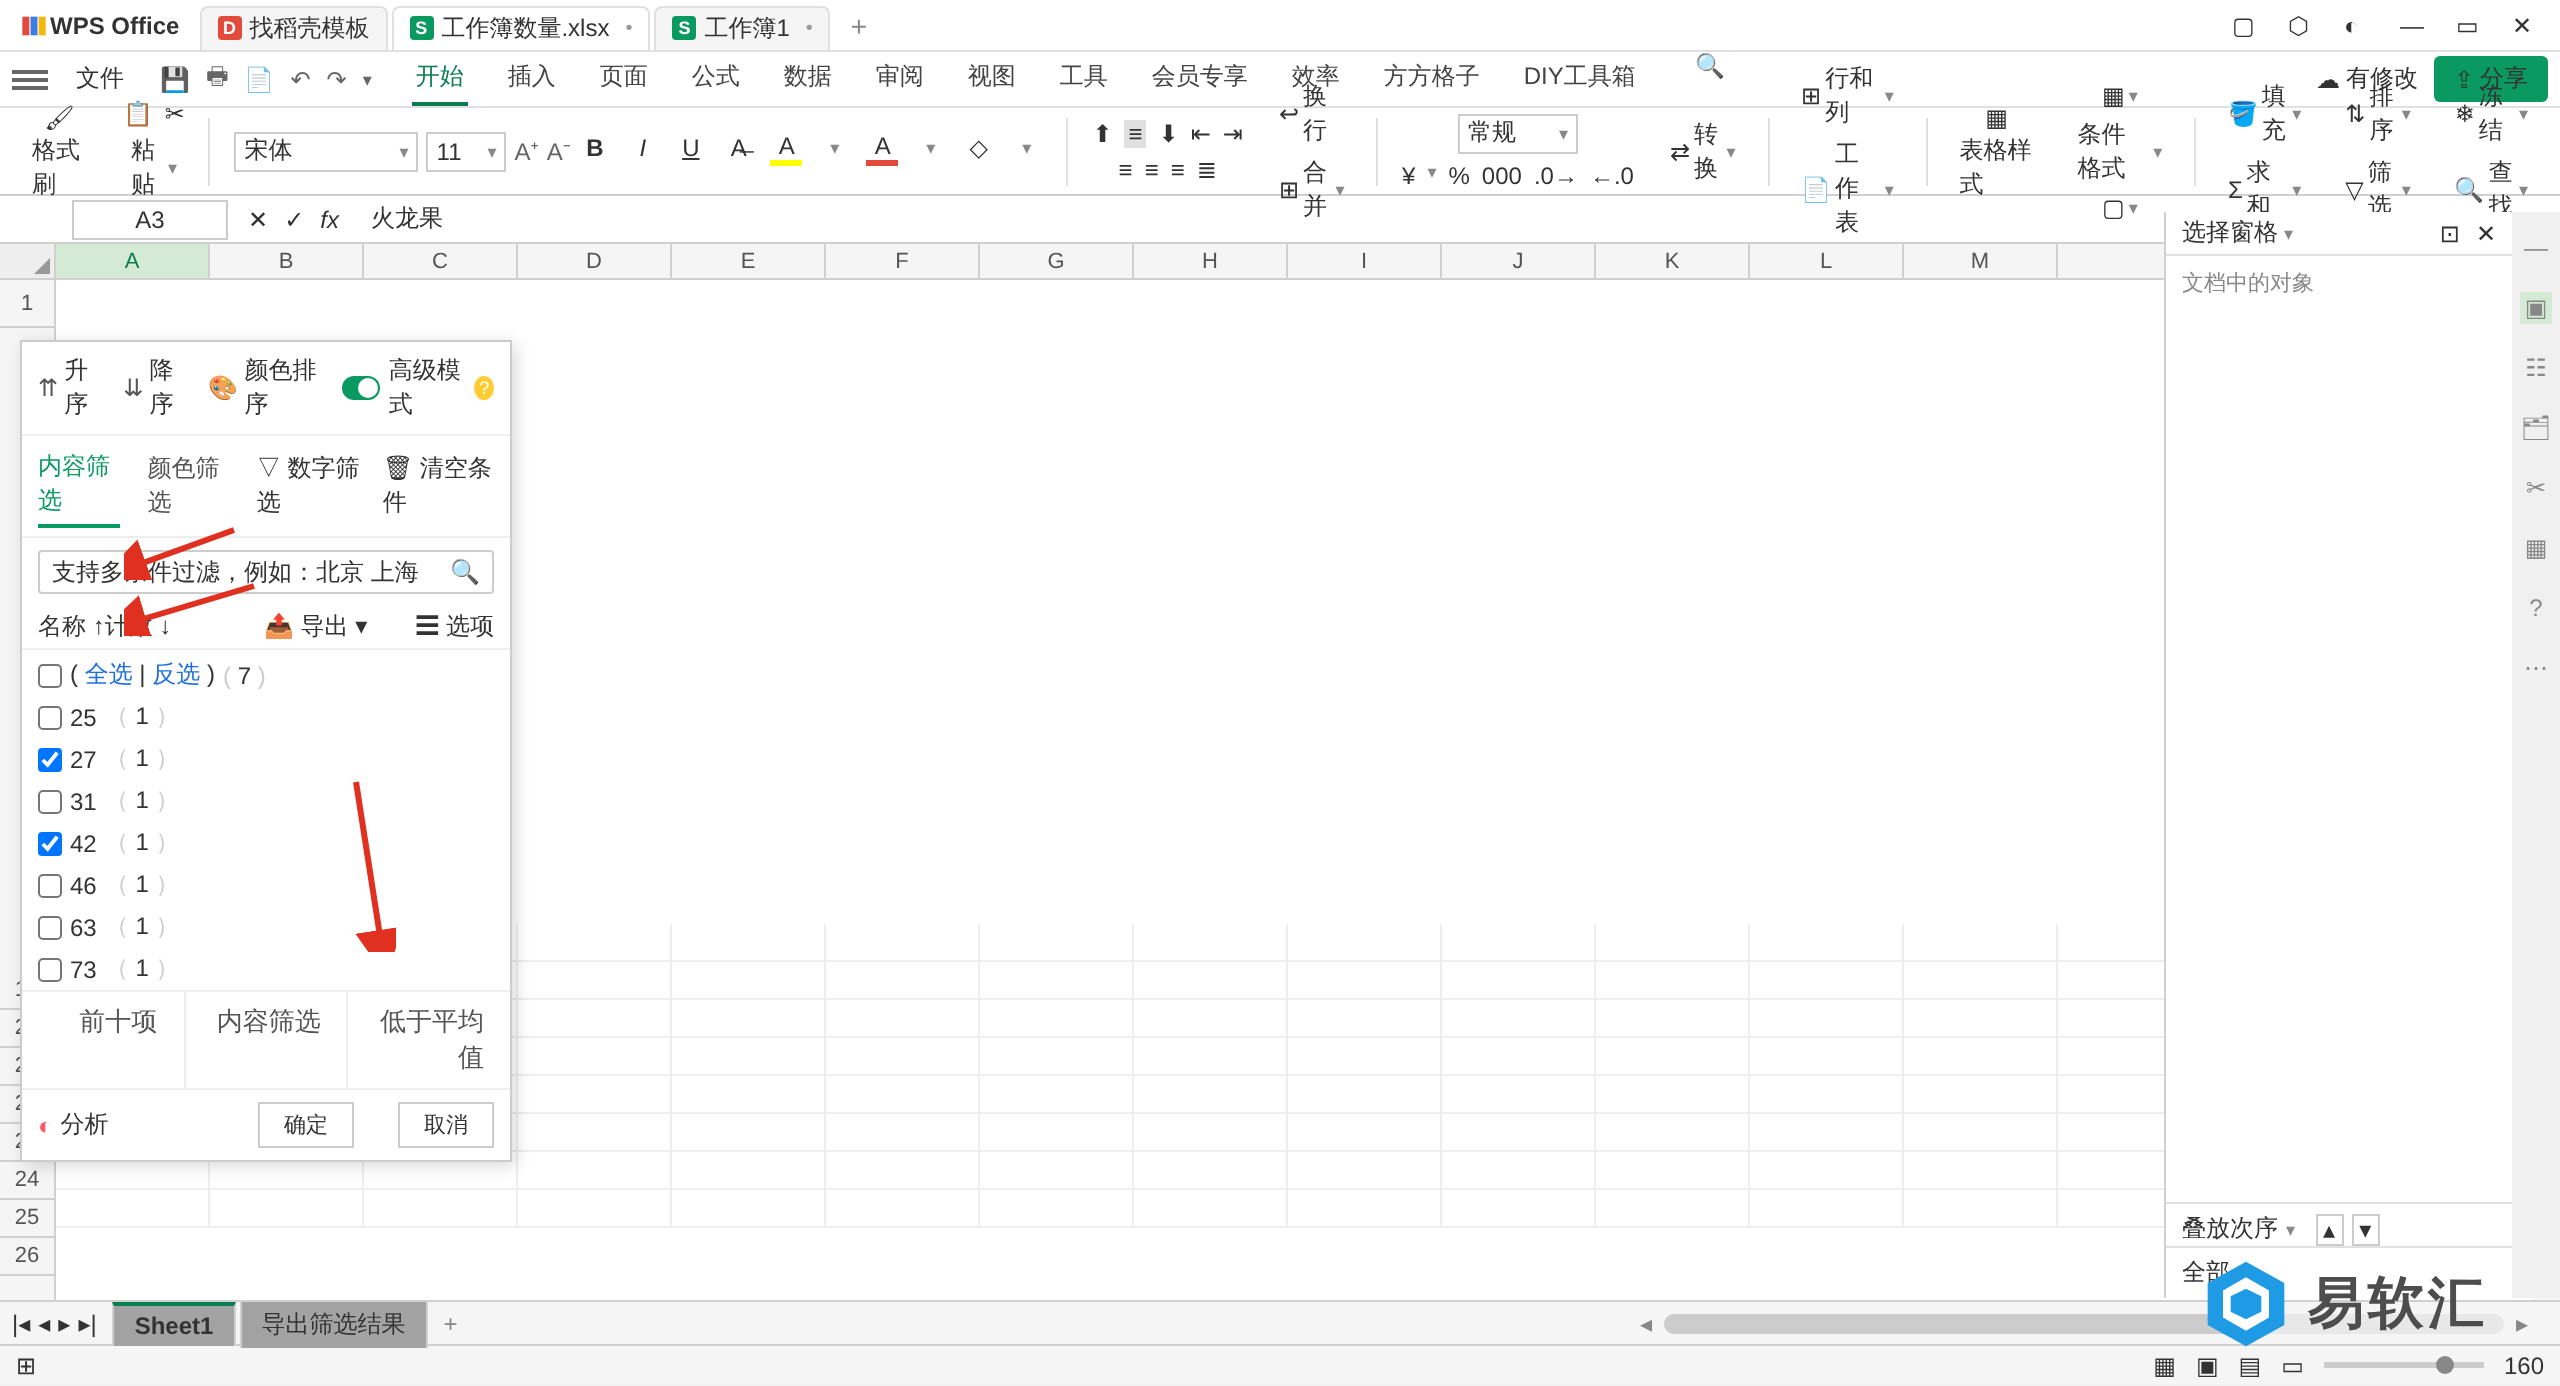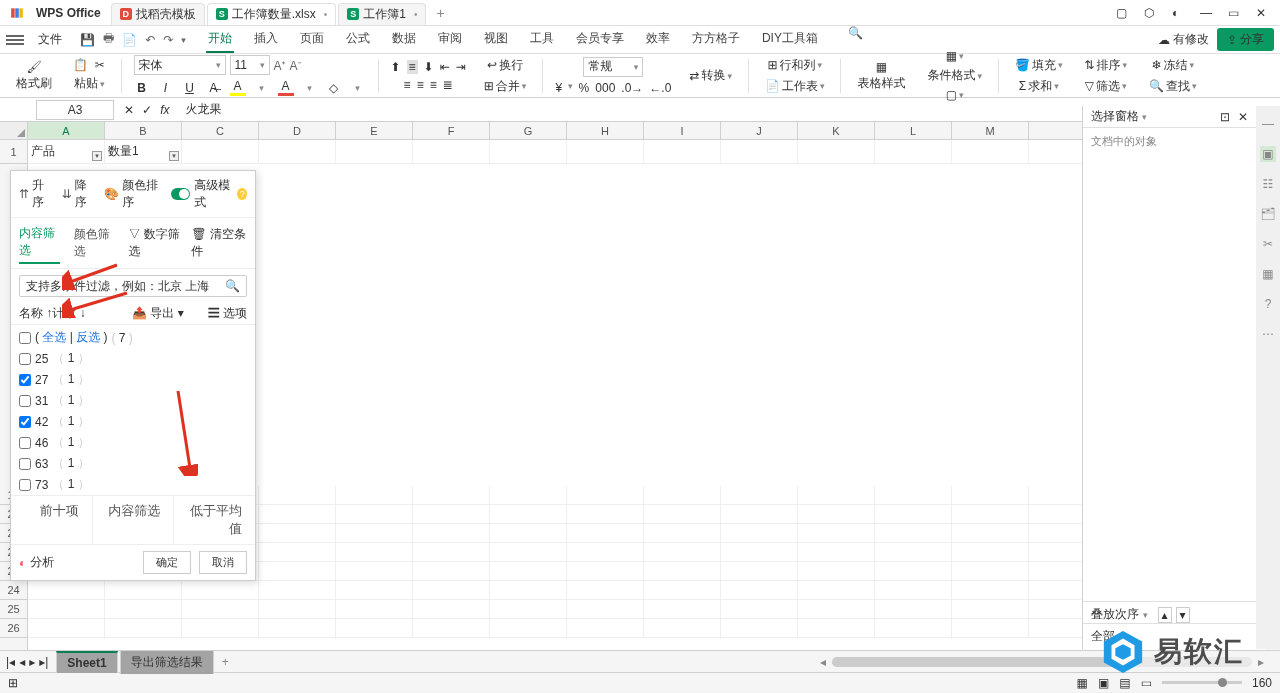--- a/index.html
+++ b/index.html
@@ -1,18 +1,18 @@
 <!DOCTYPE html>
 <html><head>
 <meta charset="utf-8">
 <style>
 *{box-sizing:border-box;margin:0;padding:0;font-family:"Microsoft YaHei",SimSun,sans-serif;font-size:12px;color:#333;user-select:none}
 body{background:#f2f2f2;width:1280px;height:693px;overflow:hidden;position:relative}
 .titlebar{height:26px;background:#fff;display:flex;align-items:center;border-bottom:1px solid #e0e0e0}
-.wps-logo{display:flex;align-items:center;gap:12px;padding:0 10px;font-size:11px;font-weight:bold}
+.wps-logo{display:flex;align-items:center;gap:1px;padding:0 10px;font-size:11px;font-weight:bold}
 .wps-logo svg{width:14px;height:14px}
 .tab{display:flex;align-items:center;gap:4px;padding:0 8px;height:22px;margin-top:2px;border-radius:4px 4px 0 0;font-size:11px;color:#555;background:#f5f5f5;border:1px solid #e0e0e0;border-bottom:none;margin-right:2px}
 .tab.active{background:#fff}
 .tab-icon{width:12px;height:12px;border-radius:2px;display:inline-flex;align-items:center;justify-content:center;font-size:9px;color:#fff;font-weight:bold}
 .tab-dirty{color:#999;font-size:10px;margin-left:4px}
 .tab-add{padding:0 8px;color:#888;font-size:14px}
 .titlebar-right{margin-left:auto;display:flex;align-items:center;gap:14px;padding-right:10px;color:#888}
 .titlebar-right span,.titlebar-right svg{width:14px;height:14px;cursor:pointer}
 .menubar{height:28px;background:#fff;display:flex;align-items:center;padding:0 6px;border-bottom:1px solid #e0e0e0}
 .hamburger{width:18px;display:flex;flex-direction:column;gap:2px;margin-right:6px}
@@ -78,21 +78,21 @@
 .fp-list{padding:2px 8px;height:170px;font-size:11px}
 .fp-item{display:flex;align-items:center;gap:4px;padding:2px 0}
 .fp-item input{width:12px;height:12px}
 .fp-count{color:#ccc}
 .fp-all{color:#1e6fdc;cursor:pointer}
 .fp-stats{display:flex;border-top:1px solid #eee}
 .fp-stat{flex:1;text-align:right;padding:6px 13px;font-size:13px;border-right:1px solid #eee;color:#555}
 .fp-stat:last-child{border-right:none}
 .fp-footer{display:flex;align-items:center;padding:6px 8px;border-top:1px solid #eee}
 .fp-analyze{display:flex;align-items:center;gap:4px;font-size:11px;color:#555}
-.fp-buttons{margin-left:auto;display:flex;gap:8px}
+.fp-buttons{margin-left:auto;display:flex;gap:22px}
 .fp-btn{padding:3px 12px;border:1px solid #ccc;background:#fff;font-size:11px;cursor:pointer}
 .sheet-tabs{height:22px;background:#f5f5f5;display:flex;align-items:center;padding:0 6px;border-top:1px solid #d0d0d0;font-size:11px}
 .st-nav{display:flex;gap:4px;color:#888;margin-right:8px}
 .st-tab{padding:3px 10px;background:#a3a3a3;border:1px solid #d0d0d0;border-bottom:none;margin-right:2px;cursor:pointer}
 .st-tab.active{border-top:2px solid #0a7d52;font-weight:bold}
 .st-add{padding:0 6px;color:#888;cursor:pointer}
 .hscroll{flex:1;display:flex;align-items:center;justify-content:flex-end;padding:0 10px}
 .hscroll-track{width:420px;height:10px;background:#e8e8e8;border-radius:5px;position:relative}
 .hscroll-thumb{position:absolute;left:0;width:300px;height:10px;background:#ccc;border-radius:5px}
 .statusbar{height:20px;background:#f5f5f5;display:flex;align-items:center;padding:0 8px;font-size:11px;color:#666;border-top:1px solid #d0d0d0}
@@ -204,21 +204,21 @@
     <div style="display:flex;gap:6px">
         <span>📋</span>
         <span>✂</span>
       </div>
     <div class="ribbon-btn-small">
         <span>粘贴</span>
         <span class="dd">▾</span>
       </div>
   </div>
   <div class="ribbon-sep"></div>
-  <div class="ribbon-group-2" style="flex-direction:column;align-items:flex-start;gap:4px">
+  <div class="ribbon-group-2" style="flex-direction:row;align-items:flex-start;gap:4px">
     <div style="display:flex;gap:4px;align-items:center">
       <div class="font-select">
           <span>宋体</span>
           <span class="dd">▾</span>
         </div>
       <div class="size-select">
           <span>11</span>
           <span class="dd">▾</span>
         </div>
       <span style="color:#666">A⁺</span>
@@ -395,41 +395,20 @@
       <div class="col-h">F</div>
       <div class="col-h">G</div>
       <div class="col-h">H</div>
       <div class="col-h">I</div>
       <div class="col-h">J</div>
       <div class="col-h">K</div>
       <div class="col-h">L</div>
       <div class="col-h">M</div>
     </div>
     <div class="grid-body">
-      <div class="cell-row tall">
-        <div class="cell header-cell">
-            <span>产品</span>
-            <span class="filter-arrow">▾</span>
-          </div>
-        <div class="cell header-cell">
-            <span>数量1</span>
-            <span class="filter-arrow">▾</span>
-          </div>
-        <div class="cell"></div>
-          <div class="cell"></div>
-          <div class="cell"></div>
-          <div class="cell"></div>
-          <div class="cell"></div>
-          <div class="cell"></div>
-          <div class="cell"></div>
-          <div class="cell"></div>
-          <div class="cell"></div>
-          <div class="cell"></div>
-          <div class="cell"></div>
-      </div>
 
       <div style="height:322px"></div>
       <div class="cell-row">
           <div class="cell"></div>
           <div class="cell"></div>
           <div class="cell"></div>
           <div class="cell"></div>
           <div class="cell"></div>
           <div class="cell"></div>
           <div class="cell"></div>

